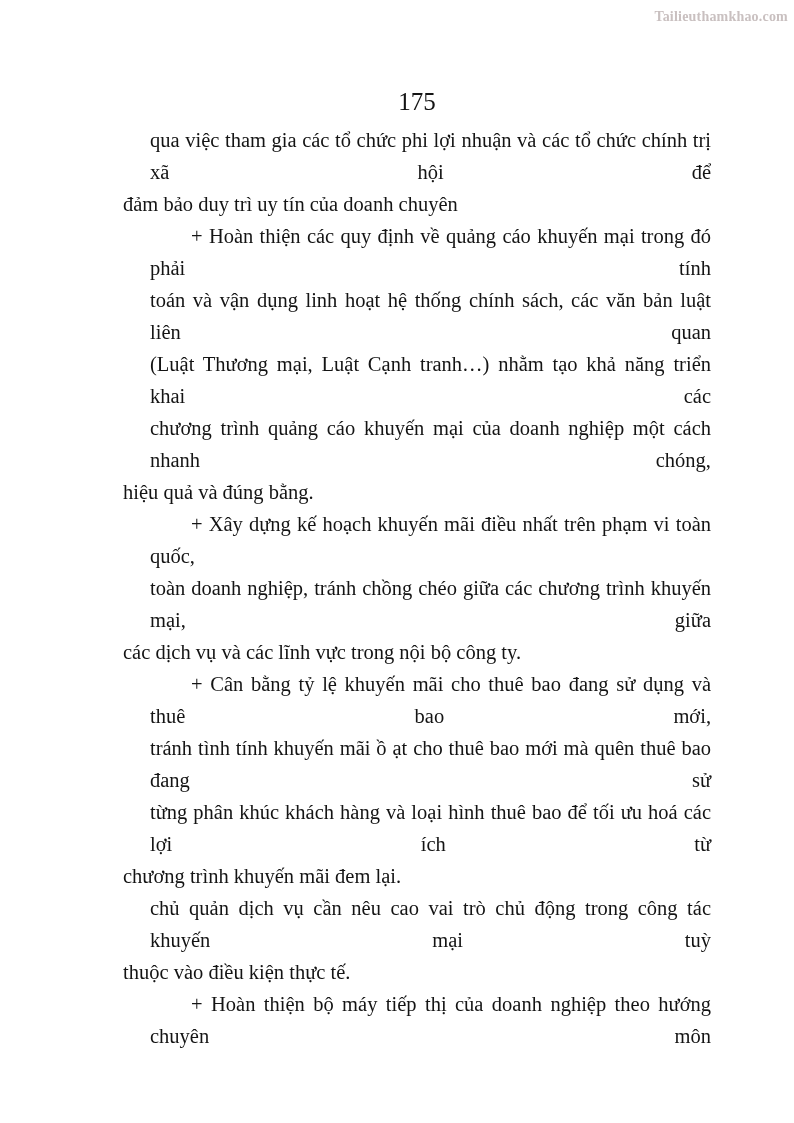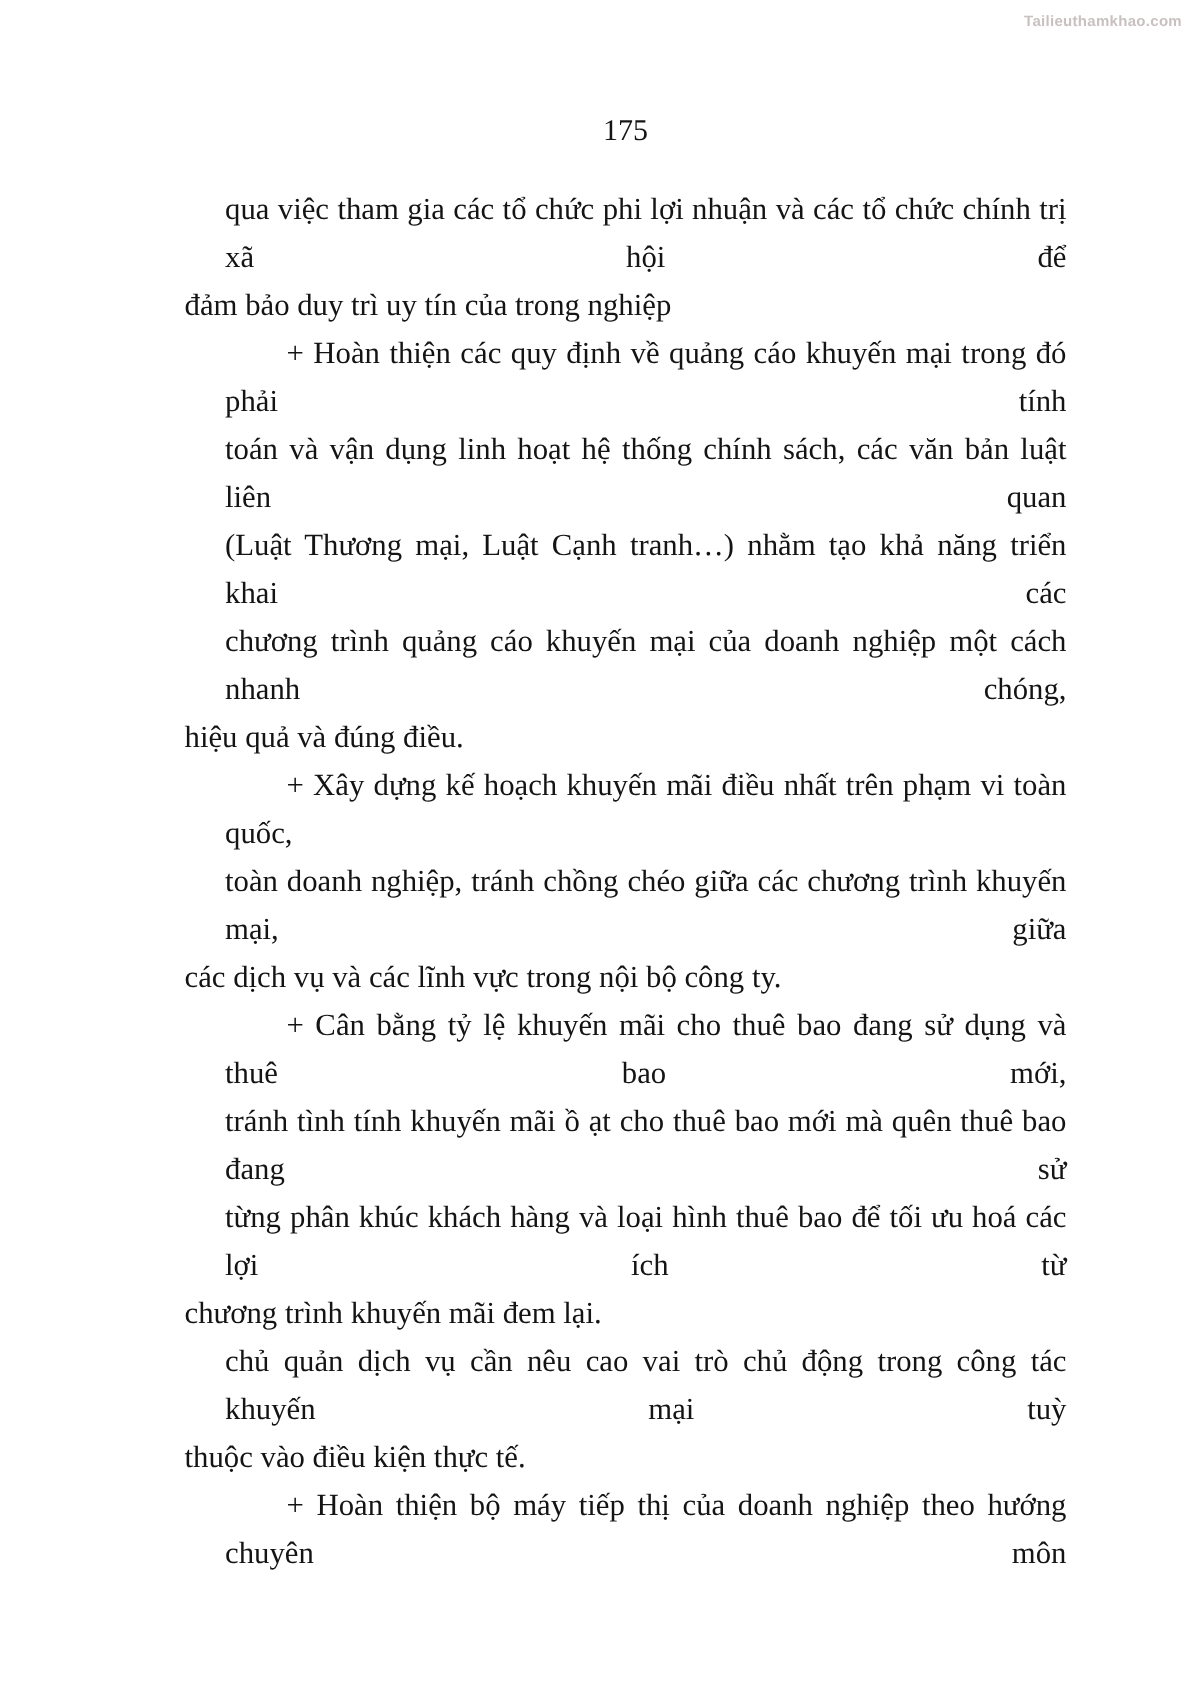--- a/index.html
+++ b/index.html
@@ -12,35 +12,35 @@
     background: #ffffff;
     position: relative;
     overflow: hidden;
     font-family: "Liberation Serif", "DejaVu Serif", serif;
     color: #141414;
   }
   .watermark {
     position: absolute;
     top: 9px;
     right: 6px;
-    font-family: Liberation Sans, sans-serif;
-    font-size: 10px;
+    font-family: Liberation Serif, serif;
+    font-size: 14px;
     font-weight: bold;
     color: #c9c0c0;
     text-shadow: 1px 1px 0 #ffffff, 2px 2px 1px rgba(255,255,255,0.9);
     letter-spacing: 0.2px;
     text-align: right;
   }
   .page-number {
     position: absolute;
-    top: 76px;
+    top: 88px;
     left: 123px;
     width: 588px;
     text-align: center;
-    font-size: 20px;
+    font-size: 25px;
   }
   .doc-body {
     position: absolute;
     top: 124px;
     left: 123px;
     width: 588px;
     font-size: 20.5px;
     line-height: 32px;
   }
   .line {
@@ -58,26 +58,26 @@
 </style>
 </head>
 <body>
 
 <div class="watermark">Tailieuthamkhao.com</div>
 
 <div class="page-number">175</div>
 
 <div class="doc-body">
     <div class="line just">qua việc tham gia các tổ chức phi lợi nhuận và các tổ chức chính trị xã hội để</div>
-    <div class="line">đảm bảo duy trì uy tín của trong nghiệp</div>
+    <div class="line">đảm bảo duy trì uy tín của doanh chuyên</div>
     <div class="line just indent">+ Hoàn thiện các quy định về quảng cáo khuyến mại trong đó phải tính</div>
     <div class="line just">toán và vận dụng linh hoạt hệ thống chính sách, các văn bản luật liên quan</div>
     <div class="line just">(Luật Thương mại, Luật Cạnh tranh…) nhằm tạo khả năng triển khai các</div>
     <div class="line just">chương trình quảng cáo khuyến mại của doanh nghiệp một cách nhanh chóng,</div>
-    <div class="line">hiệu quả và đúng điều.</div>
+    <div class="line">hiệu quả và đúng bằng.</div>
     <div class="line just indent">+ Xây dựng kế hoạch khuyến mãi điều nhất trên phạm vi toàn quốc,</div>
     <div class="line just">toàn doanh nghiệp, tránh chồng chéo giữa các chương trình khuyến mại, giữa</div>
     <div class="line">các dịch vụ và các lĩnh vực trong nội bộ công ty.</div>
     <div class="line just indent">+ Cân bằng tỷ lệ khuyến mãi cho thuê bao đang sử dụng và thuê bao mới,</div>
     <div class="line just">tránh tình tính khuyến mãi ồ ạt cho thuê bao mới mà quên thuê bao đang sử</div>
     <div class="line just">từng phân khúc khách hàng và loại hình thuê bao để tối ưu hoá các lợi ích từ</div>
     <div class="line">chương trình khuyến mãi đem lại.</div>
     <div class="line just">chủ quản dịch vụ cần nêu cao vai trò chủ động trong công tác khuyến mại tuỳ</div>
     <div class="line">thuộc vào điều kiện thực tế.</div>
     <div class="line just indent">+  Hoàn thiện bộ máy tiếp thị của doanh nghiệp theo hướng chuyên môn</div>

